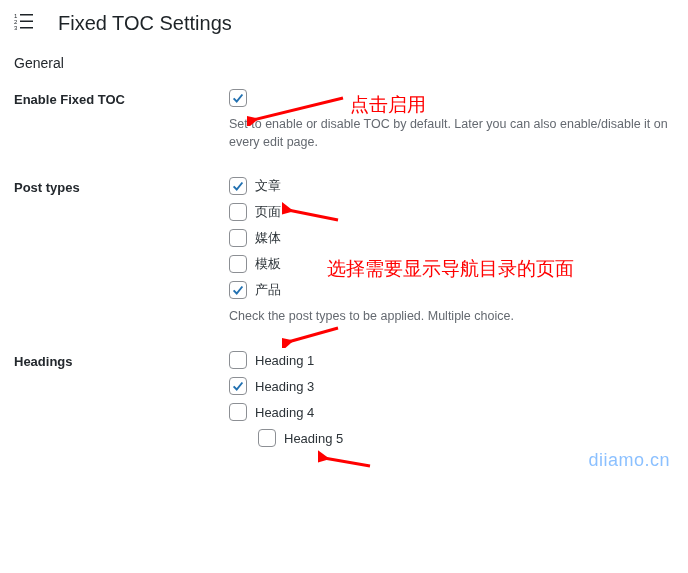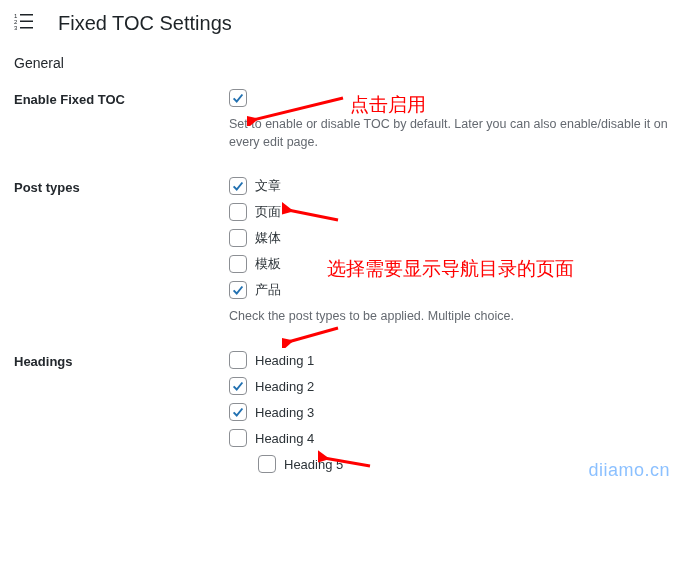--- a/index.html
+++ b/index.html
@@ -158,34 +158,26 @@
           <svg viewBox="0 0 16 16">
             <polyline points="3,8.5 6.5,12 13,4" fill="none" stroke="#2271b1" stroke-width="2.2"></polyline>
           </svg>
         </span>
       <span class="cb-label">产品</span>
     </div>
     <div class="desc">Check the post types to be applied. Multiple choice.</div>
   </div>
 </div>
 
-<div class="row" style="margin-bottom:6px;">
+<div class="row" style="margin-bottom:22px;">
   <div class="row-label">Headings</div>
   <div class="row-control">
     <div class="cb">
       <span class="cb-box"></span>
       <span class="cb-label">Heading 1</span>
-    </div>
-    <div class="cb">
-      <span class="cb-box checked">
-          <svg viewBox="0 0 16 16">
-            <polyline points="3,8.5 6.5,12 13,4" fill="none" stroke="#2271b1" stroke-width="2.2"></polyline>
-          </svg>
-        </span>
-      <span class="cb-label">Heading 2</span>
     </div>
     <div class="cb">
       <span class="cb-box checked">
           <svg viewBox="0 0 16 16">
             <polyline points="3,8.5 6.5,12 13,4" fill="none" stroke="#2271b1" stroke-width="2.2"></polyline>
           </svg>
         </span>
       <span class="cb-label">Heading 3</span>
     </div>
     <div class="cb">

